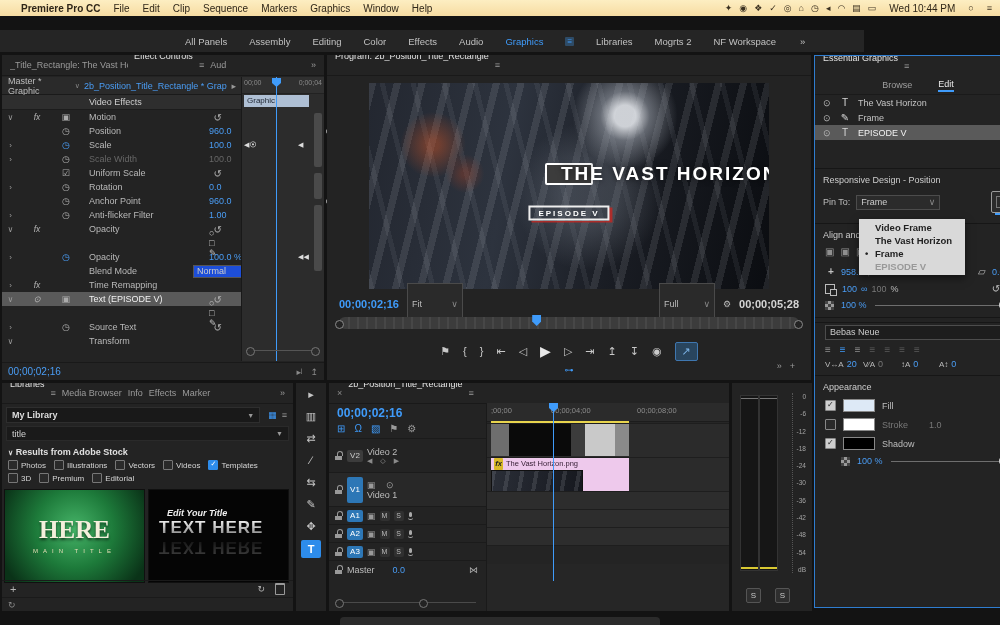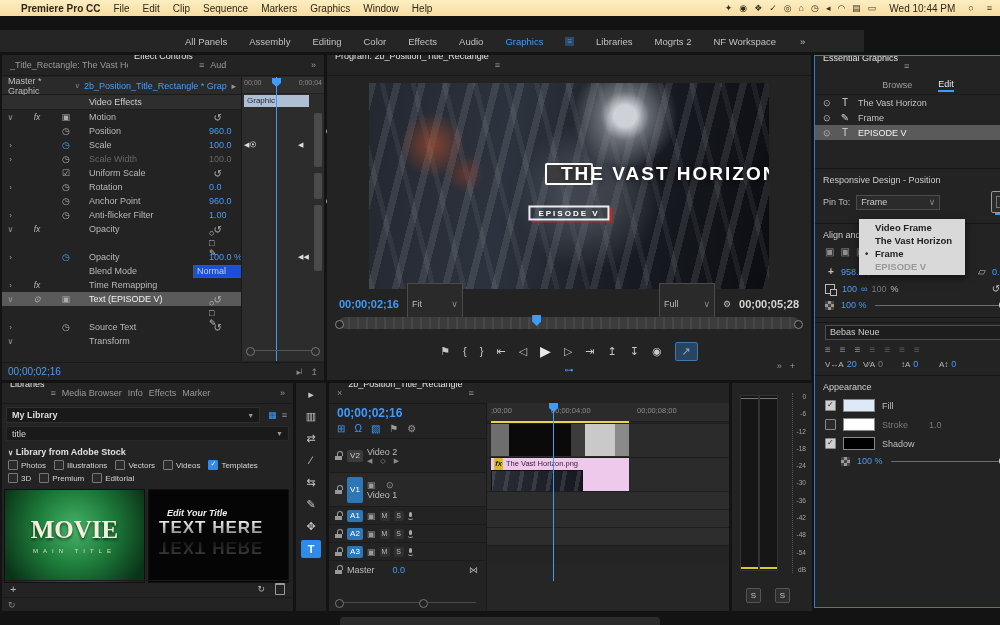--- a/index.html
+++ b/index.html
@@ -717,21 +717,21 @@
       </div>
       <span id="lib-view">
         <span>▦</span>
         <span style="color:#9a9a9a;margin-right:6px;">≡</span>
       </span>
     </div>
     <div id="lib-row2">
       <span>title</span>
         <span class="car">▼</span>
     </div>
-    <div id="lib-res"><span style="font-size:7px;">∨</span> <span style="display:inline;">Library from Adobe Stock</span></div>
+    <div id="lib-res"><span style="font-size:7px;">∨</span> <span style="display:inline;">Results from Adobe Stock</span></div>
     <div id="lib-filters">
 
     <span class="filter">
         <span class="fcb"></span>
         <span>Photos</span>
       </span>
         <span class="filter">
         <span class="fcb"></span>
         <span>Illustrations</span>
       </span>
@@ -755,21 +755,21 @@
         <span class="fcb"></span>
         <span>Premium</span>
       </span>
         <span class="filter">
         <span class="fcb"></span>
         <span>Editorial</span>
       </span>
       </div>
     <div id="lib-thumbs">
       <div class="thumb" id="th-movie">
-        <div class="t1">MOVIE</div>
+        <div class="t1">HERE</div>
         <div class="t2">MAIN TITLE</div>
       </div>
       <div class="thumb" id="th-text">
         <div class="t1">Edit Your Title</div>
         <div class="t2">TEXT HERE</div>
         <div class="t3">TEXT HERE</div>
       </div>
     </div>
     <div id="lib-foot">
       <span class="plus">+</span>

